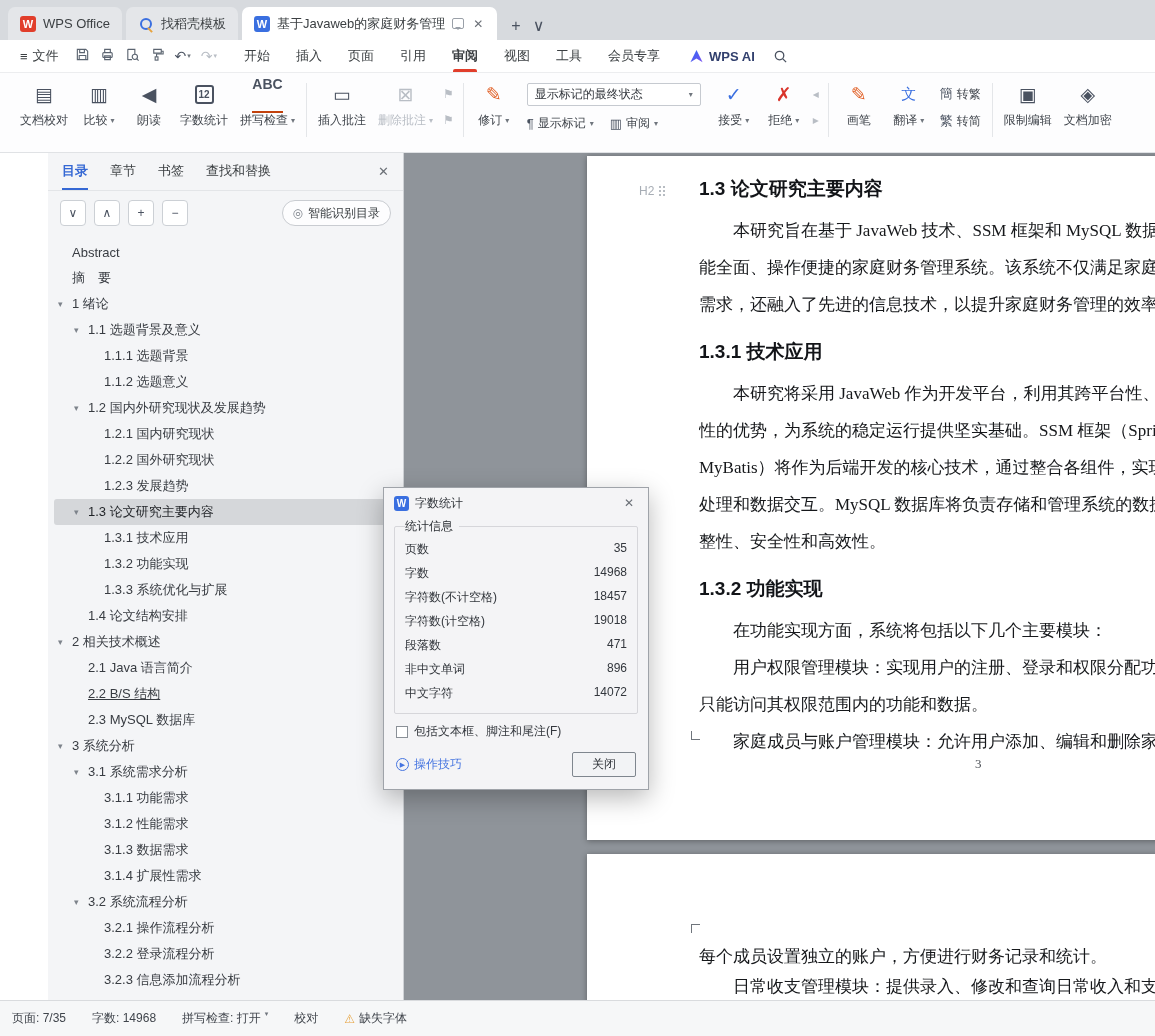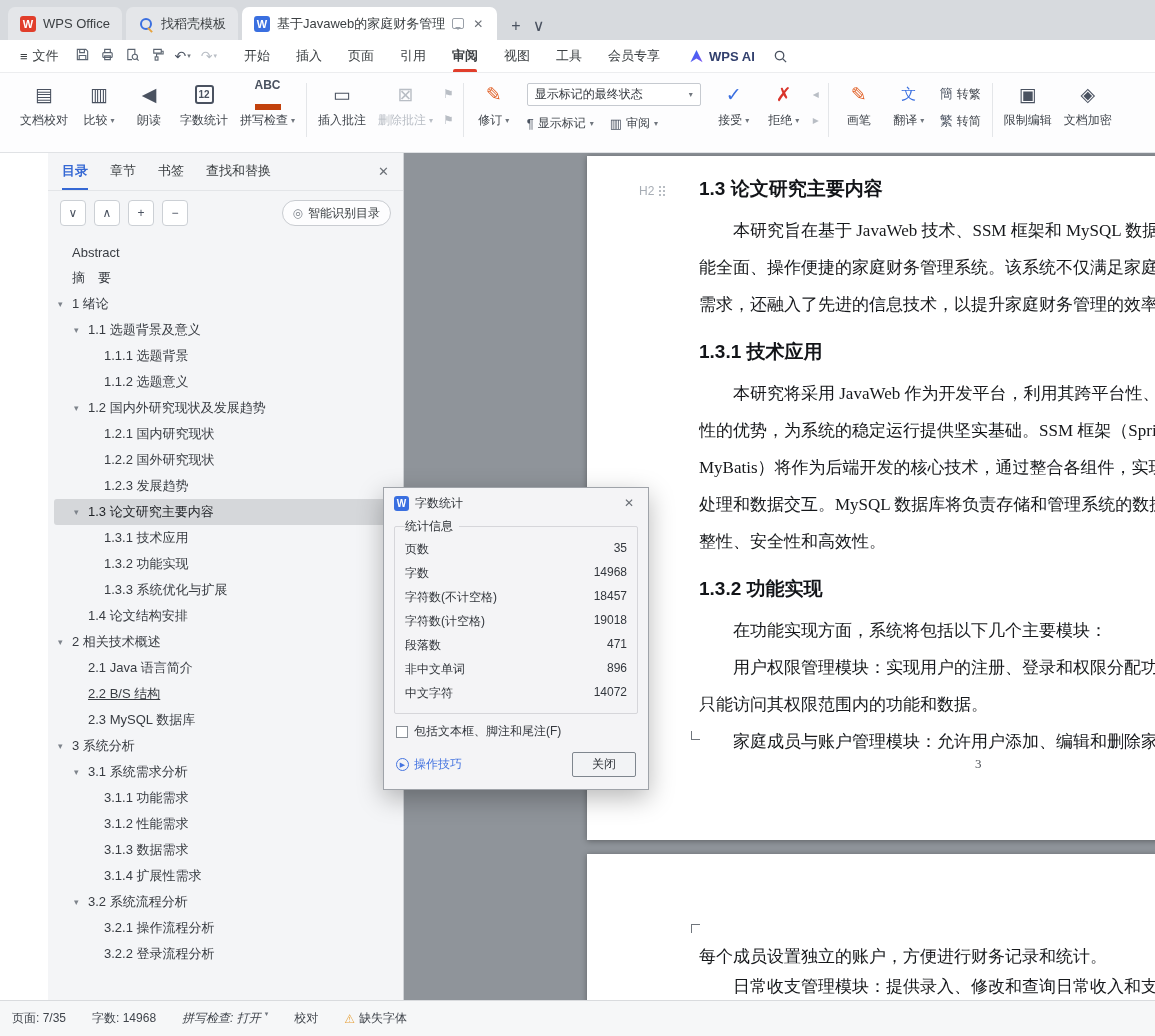--- a/index.html
+++ b/index.html
@@ -40,21 +40,21 @@
   .ai { display:flex; align-items:center; gap:5px; margin-left:16px; font-weight:bold; color:#32406e; }
   .searchbtn { margin-left:18px; display:flex; align-items:center; }
 
   
   .ribbon { height:80px; background:#fdfdfe; border-bottom:1px solid #e0e2e5; display:flex; align-items:flex-start; padding:0 6px 0 14px; flex:none; overflow:hidden; }
   .rb { display:flex; flex-direction:column; align-items:center; gap:6px; padding:9px 6px 0; min-width:50px; border-radius:4px; }
   .ic { height:24px; display:flex; align-items:center; justify-content:center; font-size:19px; color:#4a5260; }
   .lblrow { display:flex; align-items:center; gap:3px; font-size:12px; color:#3f444b; white-space:nowrap; }
   .caret { font-size:8px; color:#70767e; }
   .icbox { width:19px; height:19px; border:2px solid #4a5260; border-radius:3px; font-size:10px; font-weight:bold; color:#4a5260; display:flex; align-items:center; justify-content:center; }
-  .icabc { font-size:12px; font-weight:bold; color:#4a5260; padding-bottom:12px; border-bottom:6px solid #c2410c; }
+  .icabc { font-size:14px; font-weight:bold; color:#4a5260; padding-bottom:19px; border-bottom:2px solid #c2410c; }
   .rsep { width:1px; align-self:flex-start; height:54px; background:#e4e6e9; margin:10px 5px 0; flex:none; }
   .rstackicons { display:flex; flex-direction:column; gap:12px; padding:14px 4px 0; }
   .rstackicons .ric { font-size:12px; }
   .rstack { display:flex; flex-direction:column; gap:9px; padding:12px 6px 0; }
   .rpanel { display:flex; flex-direction:column; gap:9px; padding:10px 8px 0; }
   .combo { width:174px; height:23px; border:1px solid #c6cad0; background:#fff; border-radius:2px; display:flex; align-items:center; justify-content:space-between; padding:0 7px; font-size:12px; color:#33373d; white-space:nowrap; }
   .rpanel-row { display:flex; gap:16px; }
   .rrow { display:flex; align-items:center; gap:4px; font-size:12px; color:#3f444b; white-space:nowrap; }
   .ric { font-size:13px; color:#4a5260; }
   [data-name="accept-icon"]  { color:#3a6fe0 !important; }
@@ -108,21 +108,21 @@
   .srow { display:flex; justify-content:space-between; padding:3.5px 0; font-size:12px; color:#33373d; }
   .dlg-check { margin:9px 12px 0; display:flex; align-items:center; gap:6px; font-size:12px; color:#33373d; }
   .cbox { width:12px; height:12px; border:1px solid #8a9097; background:#fff; flex:none; }
   .dlg-foot { display:flex; align-items:center; justify-content:space-between; margin:12px 12px 12px; }
   .tips { color:#4574e0; font-size:12px; display:flex; align-items:center; gap:5px; }
   .playic { width:13px; height:13px; border:1px solid #4574e0; border-radius:50%; font-size:7px; display:flex; align-items:center; justify-content:center; color:#4574e0; }
   .dlg-close { width:64px; height:25px; font-size:12px; background:#f2f3f5; border:1px solid #7f868e; border-radius:2px; color:#2f3339; font-family:inherit; }
 
   
   .statusbar { height:36px; flex:none; background:#f6f7f8; border-top:1px solid #d9dbde; display:flex; align-items:center; gap:26px; padding:0 12px; font-size:12px; color:#40454c; }
-  .sb-group { display:flex; align-items:flex-start; gap:4px;font-style:italic; }
+  .sb-group { display:flex; align-items:flex-start; gap:4px; }
   .sbcaret { font-size:7px; color:#70767e; }
   .sb-warn { display:flex; align-items:center; gap:4px; }
   .warnic { color:#e6a23c; font-size:12px; }
 </style>
 </head>
 <body>
 
 <div class="app" data-name="wps-office-window">
 
   <header class="tabbar" data-name="window-tab-bar">
@@ -494,20 +494,24 @@
             <span data-name="toc-item-label">3.2 系统流程分析</span>
           </div>
           <div class="titem" data-name="toc-item" style="padding-left: 36px;">
             <span class="tri" data-name="toc-indent"></span>
             <span data-name="toc-item-label">3.2.1 操作流程分析</span>
           </div>
           <div class="titem" data-name="toc-item" style="padding-left: 36px;">
             <span class="tri" data-name="toc-indent"></span>
             <span data-name="toc-item-label">3.2.2 登录流程分析</span>
           </div>
+          <div class="titem" data-name="toc-item" style="padding-left: 36px;">
+            <span class="tri" data-name="toc-indent"></span>
+            <span data-name="toc-item-label">3.2.3 信息添加流程分析</span>
+          </div>
         </div>
     </aside>
 
     <section class="docarea" data-name="document-canvas">
       <div class="page page1" data-name="document-page-1">
         <div class="h2badge" data-name="heading-level-badge">
           <span data-name="heading-level-label">H2</span>
           <span class="handle" data-name="drag-handle-icon"></span>
         </div>
         <div class="pagebody" id="page1-content" data-name="page-1-text">

